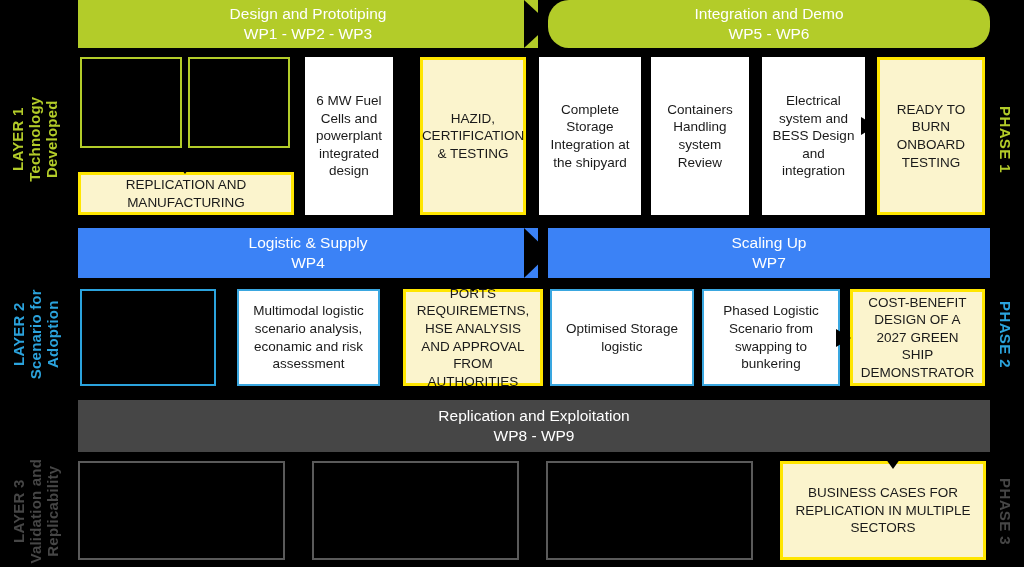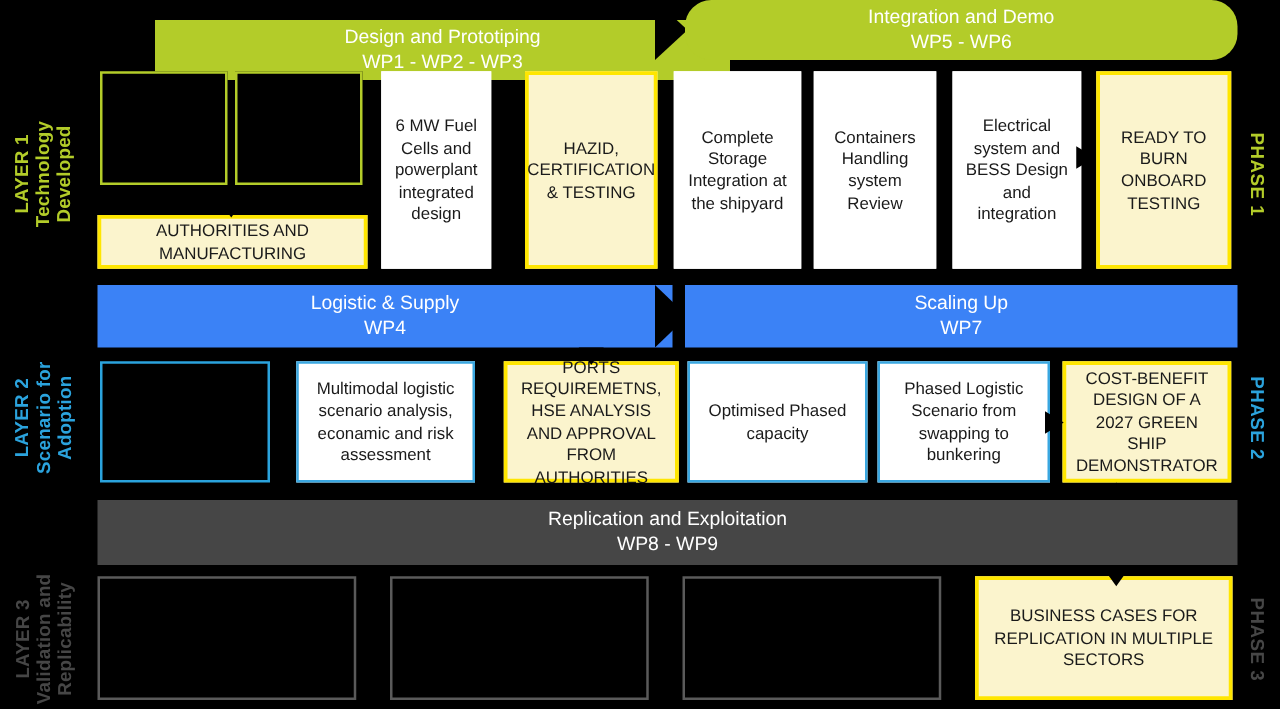--- a/index.html
+++ b/index.html
@@ -109,21 +109,21 @@
 <div id="root">
 
   <div class="layer-rail" style="top:48px; height:182px;">
     <div class="rail-text" style="color:#b3cc29;">
       <span>LAYER 1</span><br>
       <span>Technology</span><br>
       <span>Developed</span>
     </div>
   </div>
 
-  <div class="band band-green" style="left:78px; top:16px; width:460px; height:48px;margin-left:46px;">
+  <div class="band band-green" style="left:78px; top:0px; width:460px; height:48px;">
     <div>
       <span>Design and Prototiping</span>
       <span class="band-line2">WP1 - WP2 - WP3</span>
     </div>
   </div>
   <div class="chevron-gap" style="left:524px; top:0px; height:48px;"></div>
   <div class="band band-green" style="left:548px; top:0px; width:442px; height:48px;border-radius:21px;">
     <div>
       <span>Integration and Demo</span>
       <span class="band-line2">WP5 - WP6</span>
@@ -153,21 +153,21 @@
     <span>Containers Handling system Review</span>
   </div>
   <div class="box box-white" style="left:762px; top:57px; width:103px; height:158px;">
     <span>Electrical system and BESS Design and integration</span>
   </div>
   <div class="box box-yellow" style="left:877px; top:57px; width:108px; height:158px;">
     <span>READY TO BURN ONBOARD TESTING</span>
   </div>
 
   <div class="box box-yellow box-upper" style="left:78px; top:172px; width:216px; height:43px;">
-    <span>AUTHORITIES AND MANUFACTURING</span>
+    <span>REPLICATION AND MANUFACTURING</span>
   </div>
 
   <div class="connector-v" style="left:184px; top:148px; height:16px;"></div>
   <div class="arrow-down" style="left:175px; top:160px;"></div>
   <div class="arrow-right" style="left:404px; top:177px;"></div>
   <div class="arrow-right" style="left:861px; top:117px;"></div>
 
   <div class="layer-rail" style="top:278px; height:112px;">
     <div class="rail-text" style="color:#2ba3dd;">
       <span>LAYER 2</span><br>
@@ -197,21 +197,21 @@
   <div class="box box-empty-blue" style="left:80px; top:289px; width:136px; height:97px;">
     <span></span>
   </div>
   <div class="box box-white-blue" style="left:237px; top:289px; width:143px; height:97px;justify-content:center;">
     <span>Multimodal logistic scenario analysis, econamic and risk assessment</span>
   </div>
   <div class="box box-yellow" style="left:403px; top:289px; width:140px; height:97px;">
     <span>PORTS REQUIREMETNS, HSE ANALYSIS AND APPROVAL FROM AUTHORITIES</span>
   </div>
   <div class="box box-white-blue" style="left:550px; top:289px; width:144px; height:97px;">
-    <span>Optimised Phased capacity</span>
+    <span>Optimised Storage logistic</span>
   </div>
   <div class="box box-white-blue" style="left:702px; top:289px; width:138px; height:97px;">
     <span>Phased Logistic Scenario from swapping to bunkering</span>
   </div>
   <div class="box box-yellow" style="left:850px; top:289px; width:135px; height:97px;">
     <span>COST-BENEFIT DESIGN OF A 2027 GREEN SHIP DEMONSTRATOR</span>
   </div>
 
   <div class="arrow-down" style="left:463px; top:278px;"></div>
   <div class="arrow-right" style="left:836px; top:329px;"></div>

